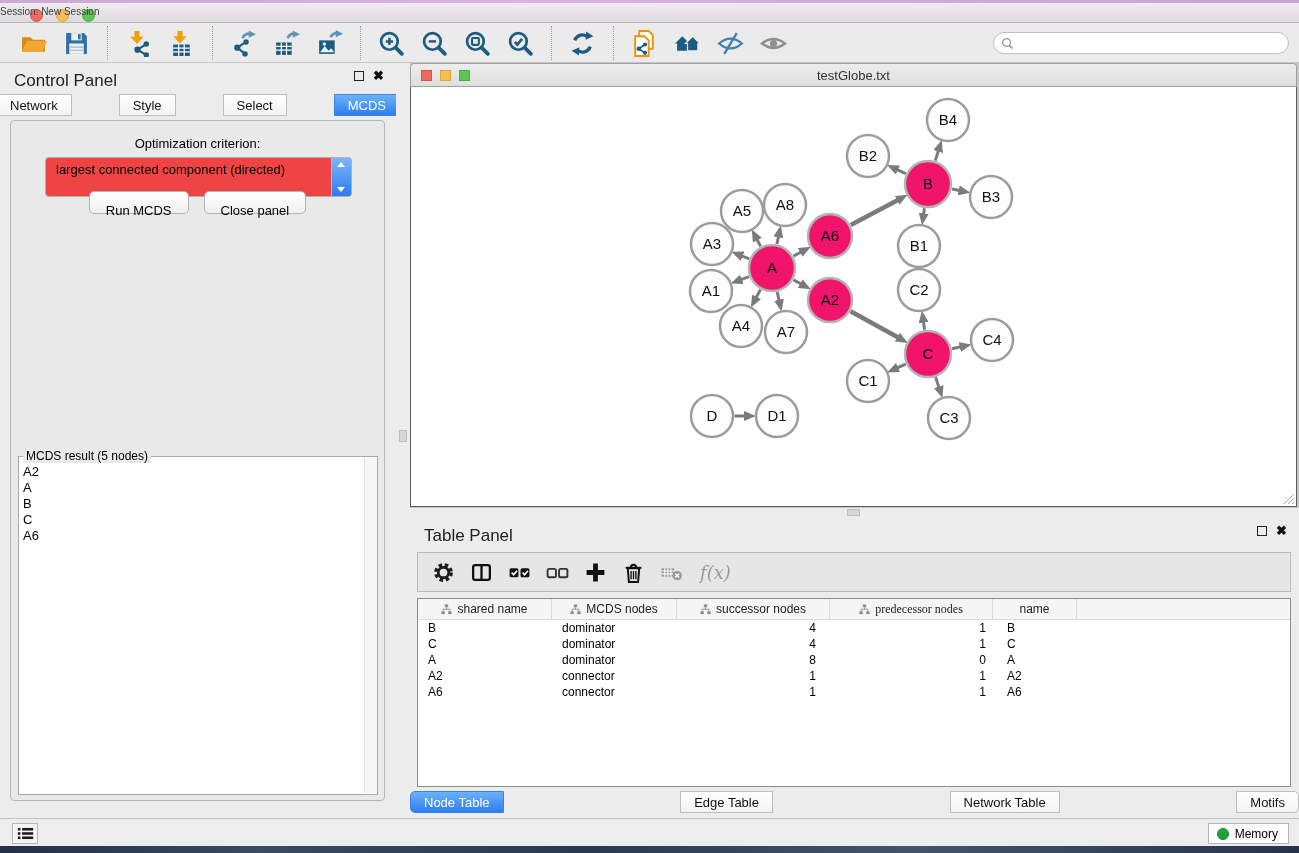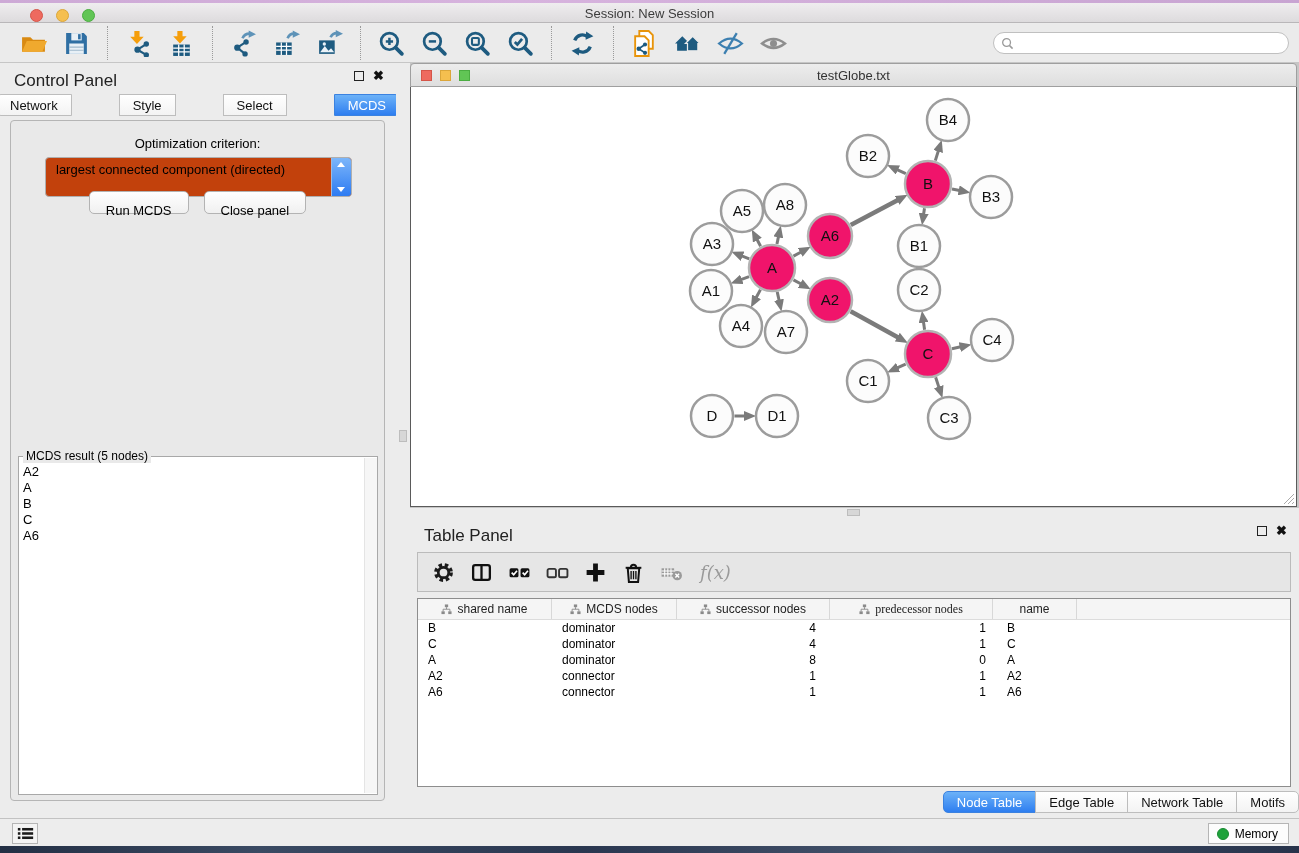--- a/index.html
+++ b/index.html
@@ -7,22 +7,22 @@
   .app {
     position:relative; width:1299px; height:853px; overflow:hidden;
     font-family:"Liberation Sans", sans-serif; background:#ECECEC;
     font-size:13px; color:#1a1a1a;
   }
   
   .wallpaper-top { position:absolute; top:0; left:0; right:0; height:3px;
     background:linear-gradient(90deg,#cda9d6,#d7b3de 40%,#c8a4d2); }
   .titlebar { position:absolute; top:3px; left:0; right:0; height:20px;
     background:linear-gradient(#efedef,#dddbdd); border-bottom:1px solid #b9b7b9; }
-  .titlebar .title { position:absolute; left:0; right:0; top:3px; text-align:center;
-    font-size:13px; color:#3c3c3c; }
+  .titlebar .title { position:absolute; left:0; right:0; top:3px; 
+    font-size:10px; color:#3c3c3c; }
   .traffic { position:absolute; left:30px; top:6px; display:flex; gap:13px; }
   .traffic .dot { width:13px; height:13px; border-radius:50%; }
   .dot.red   { background:#ee6a5f; border:1px solid #d55549; }
   .dot.yellow{ background:#f5bf4f; border:1px solid #dba63a; }
   .dot.green { background:#61c555; border:1px solid #4aad41; }
 
   .toolbar { position:absolute; top:24px; left:0; right:0; height:39px;
     background:#ebebeb; border-bottom:1px solid #c6c6c6;
     display:flex; align-items:center; padding:0 10px 0 12px; }
   .tbicon { width:27px; height:27px; margin:0 8px; flex:0 0 auto; }
@@ -47,21 +47,21 @@
     background:linear-gradient(#ffffff,#f3f3f3); border:1px solid #bdbdbd; margin-left:-1px;
     cursor:default; white-space:nowrap; }
   .seg-tab:first-child { border-radius:5px 0 0 5px; margin-left:0; }
   .seg-tab:last-child { border-radius:0 5px 5px 0; }
   .seg-tab.active { background:linear-gradient(#6cb2f8,#2e7ef0); border-color:#3b82e0; color:#fff; }
 
   .cp-body { position:absolute; left:10px; right:11px; top:57px; bottom:17px;
     background:#e9e9e9; border:1px solid #b5b5b5; border-radius:4px; }
   .opt-label { text-align:center; margin-top:15px; font-size:13px; color:#000; }
   .dropdown { position:absolute; left:34px; right:32px; top:36px; height:40px;
-    background:#c2410c; border:1px solid #afafaf; border-radius:4px; }
+    background:#ef4444; border:1px solid #afafaf; border-radius:4px; }
   .dropdown .dd-text { position:absolute; left:10px; top:4px; font-size:13px; color:#000; }
   .dd-stepper { position:absolute; right:0; top:0; bottom:0; width:20px;
     background:linear-gradient(#7cb6fa,#2d7bf2); border-radius:0 3px 3px 0;
     border-left:1px solid #9cbbe0; }
   .dd-stepper:before, .dd-stepper:after { content:""; position:absolute; left:5px;
     border-left:4.5px solid transparent; border-right:4.5px solid transparent; }
   .dd-stepper:before { top:4px; border-bottom:5px solid #fff; }
   .dd-stepper:after { bottom:4px; border-top:5px solid #fff; }
   .cp-buttons { position:absolute; left:0; right:0; top:70px; display:flex; justify-content:center; gap:15px; }
   .btn { height:23px; line-height:21px; padding:8px 16px; font-size:13px; color:#000;
@@ -111,21 +111,21 @@
 
   .tp-table { position:absolute; left:7px; right:8px; top:80px; bottom:31px;
     background:#fff; border:1px solid #8d8d8d; overflow:hidden; }
   .t-head { display:flex; height:21px; background:#f5f5f5; border-bottom:1px solid #dcdcdc; }
   .t-hcell { display:flex; align-items:center; justify-content:center; gap:5px;
     font-size:12px; color:#222; border-right:1px solid #d8d8d8; position:relative; }
   .t-hcell svg { width:11px; height:11px; }
   .t-row { display:flex; height:16px; align-items:center; }
   .t-cell { font-size:12px; color:#000; overflow:hidden; white-space:nowrap; }
 
-  .tp-tabs { position:absolute; left:0; right:0; bottom:5px; display:flex; justify-content:flex-end; }
+  .tp-tabs { position:absolute; left:0; right:0; bottom:5px; display:flex; justify-content:space-between; }
 
   
   .statusbar { position:absolute; left:0; right:0; top:818px; height:28px;
     background:#ededed; border-top:1px solid #c2c2c2; }
   .sb-left-btn { position:absolute; left:12px; top:4px; width:26px; height:21px;
     background:#f4f4f4; border:1px solid #b5b5b5; display:flex; align-items:center; justify-content:center; }
   .sb-left-btn svg { width:17px; height:15px; }
   .memory-btn { position:absolute; right:10px; top:4px; height:21px; padding:0 10px 0 8px;
     background:#fcfcfc; border:1px solid #b5b5b5; display:flex; align-items:center; gap:6px;
     font-size:12px; color:#000; }

